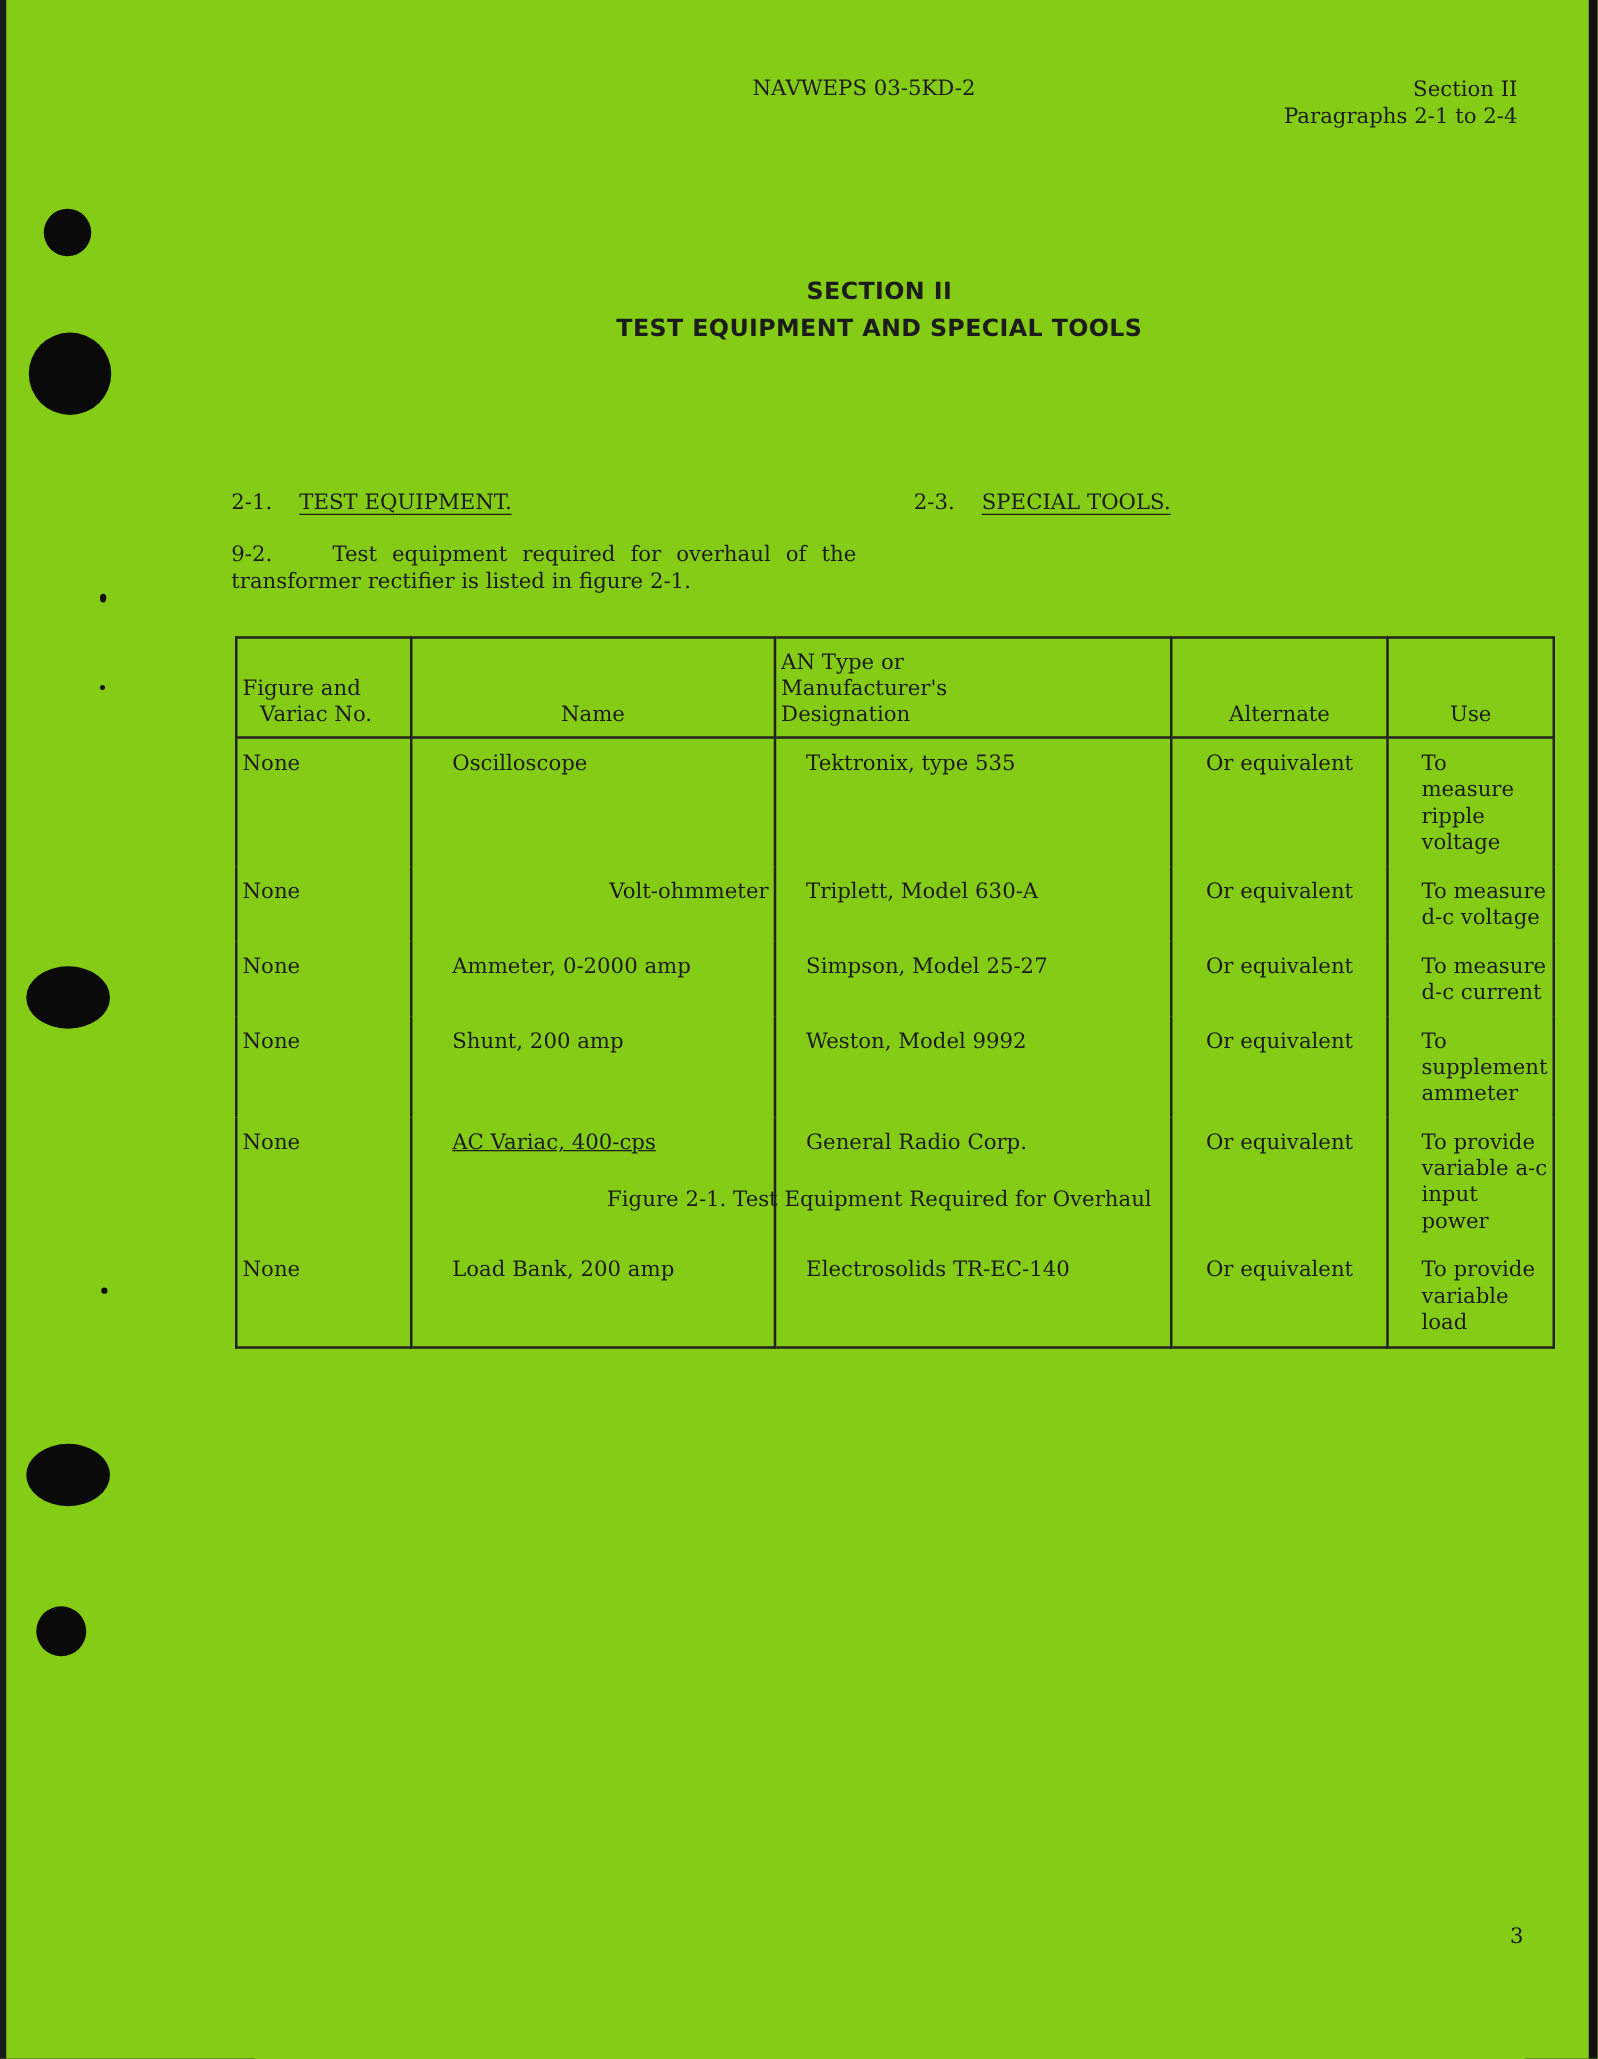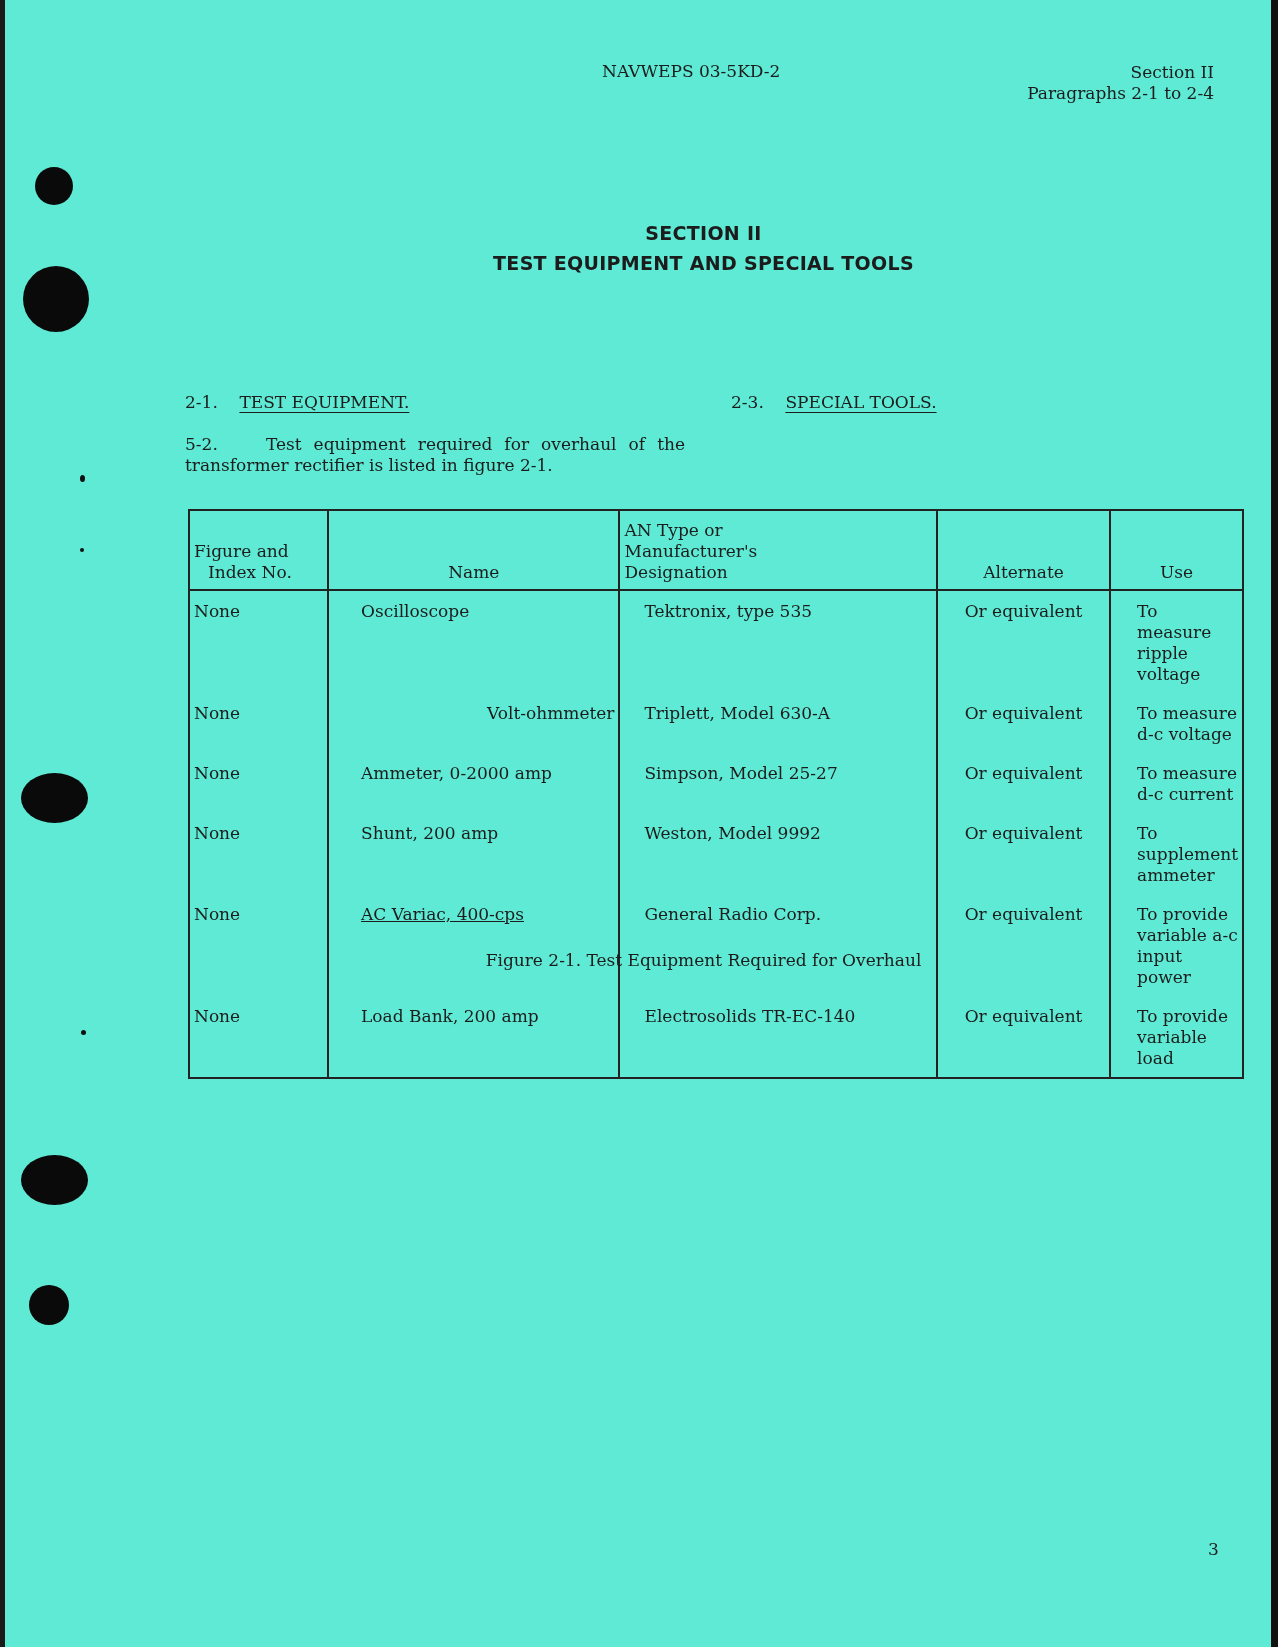--- a/index.html
+++ b/index.html
@@ -4,21 +4,21 @@
 <style>
   html, body { margin:0; padding:0; }
   body {
     width:1278px; height:1647px; position:relative; overflow:hidden;
     background:#1a1a1a;
     font-family:"DejaVu Serif", "Liberation Serif", serif;
     color:#1c1c1c;
   }
   .page {
     position:absolute; left:5px; top:0; width:1273px; height:1647px;
-    background:#5eead4;
+    background:#84cc16;
   }
   .right-edge { position:absolute; right:0; top:0; width:7px; height:1647px; background:#111; }
   .hole { position:absolute; background:#0a0a0a; border-radius:50%; }
   .speck { position:absolute; background:#111; border-radius:50%; }
   .hdr-left { position:absolute; left:597px; top:61px; font-size:17px; }
   .hdr-right { position:absolute; right:64px; top:62px; font-size:17px; text-align:right; line-height:21px; }
   .title {
     position:absolute; left:0; width:1397px; text-align:center;
     font-family:"DejaVu Sans", "Liberation Sans", sans-serif; font-weight:bold;
     font-size:19px; letter-spacing:0.3px;
@@ -62,35 +62,35 @@
   </div>
 
   <div class="title" style="top:222px;">SECTION II</div>
   <div class="title" style="top:252px;">TEST EQUIPMENT AND SPECIAL TOOLS</div>
 
   <div class="para" style="left:180px;top:392px;">
     <span>2-1.</span>&nbsp;&nbsp;&nbsp;
     <span class="u">TEST EQUIPMENT.</span>
   </div>
   <div class="para" style="left:180px;top:434px;width:500px;text-align:justify;">
-    <span>5-2.</span>&nbsp;&nbsp;&nbsp;
+    <span>9-2.</span>&nbsp;&nbsp;&nbsp;
     <span>Test equipment required for overhaul of the transformer rectifier is listed in figure 2-1.</span>
   </div>
 
   <div class="para" style="left:726px;top:392px;">
     <span>2-3.</span>&nbsp;&nbsp;&nbsp;
     <span class="u">SPECIAL TOOLS.</span>
   </div>
 
   <table class="eq">
     <thead>
       <tr>
         <th class="c1">
           <div>Figure and</div>
-          <div style="padding-left:14px;">Index No.</div>
+          <div style="padding-left:14px;">Variac No.</div>
         </th>
         <th class="c2" style="text-align:center;">Name</th>
         <th class="c3" style="text-align:left;">
           <div>AN Type or</div>
           <div>Manufacturer's</div>
           <div>Designation</div>
         </th>
         <th class="c4" style="text-align:center;">Alternate</th>
         <th style="text-align:center;">Use</th>
       </tr>

